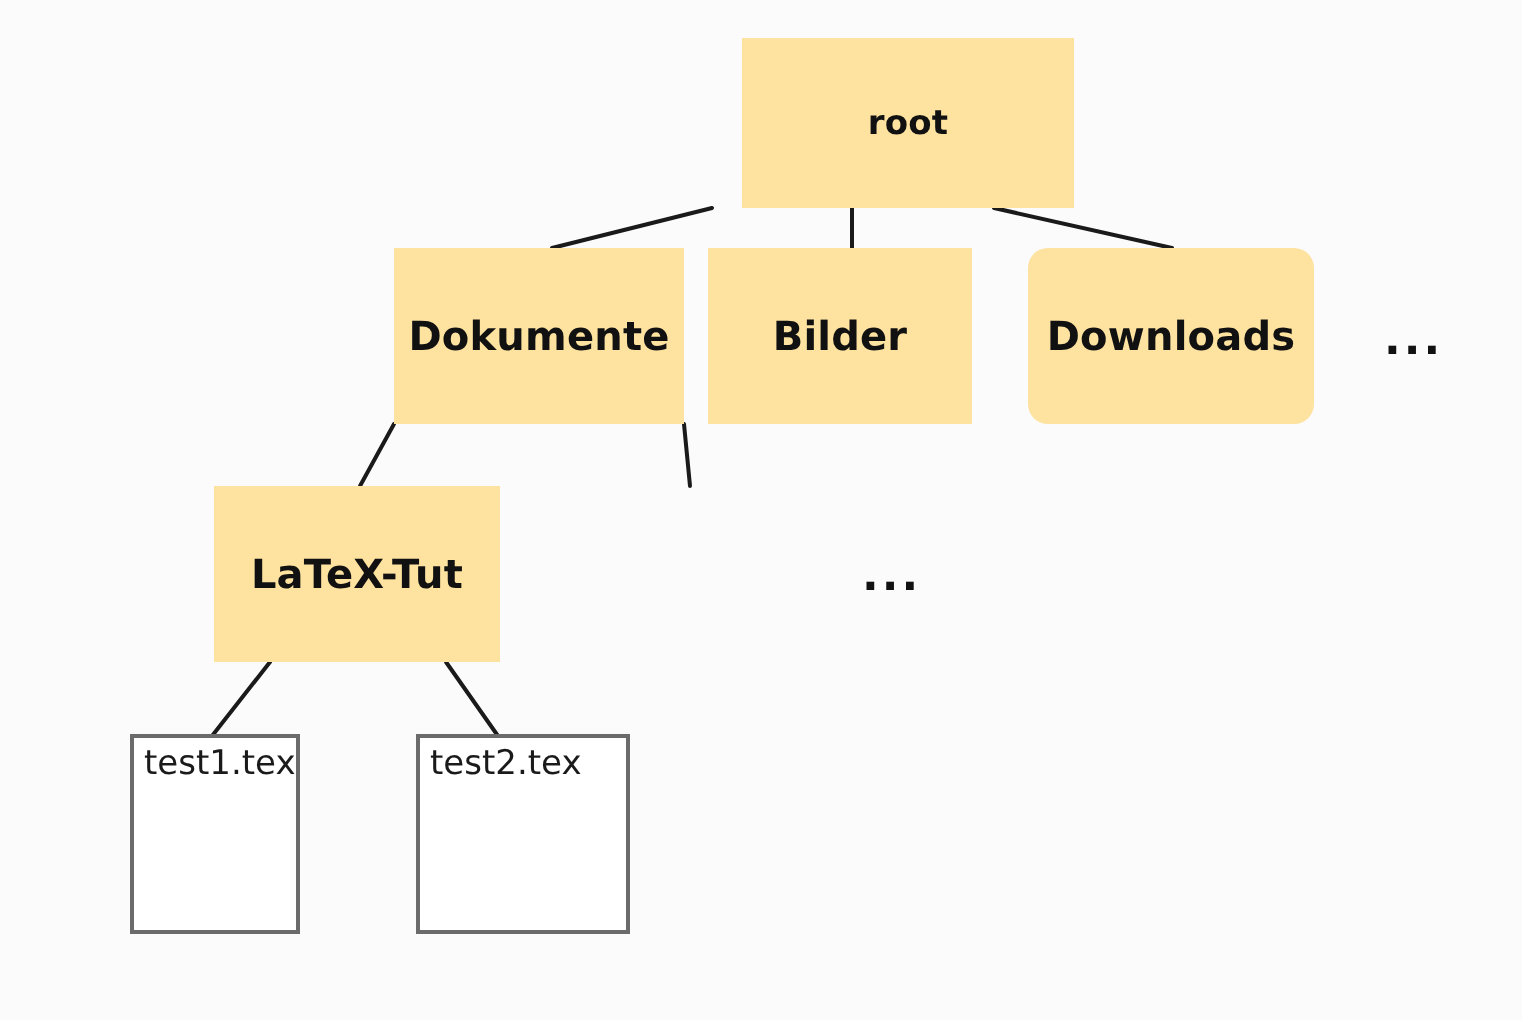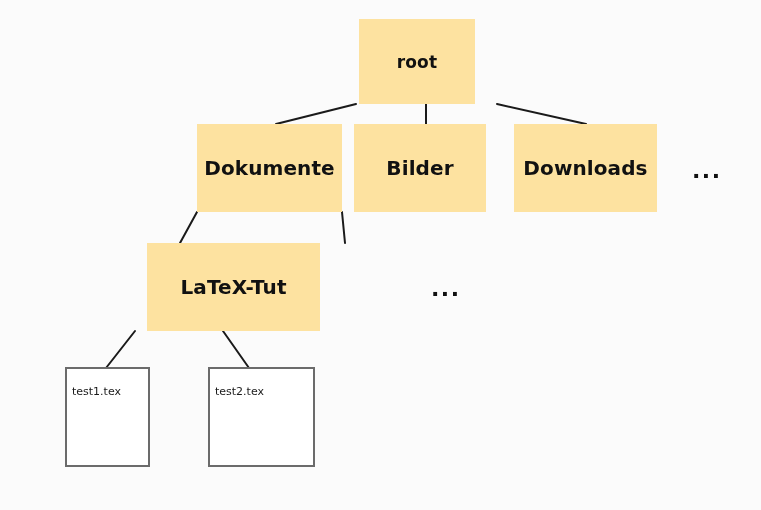--- a/index.html
+++ b/index.html
@@ -43,23 +43,23 @@
   }
   .folder.root-node {
     font-size: 17px;
   }
   .file {
     background: #ffffff;
     border: 2px solid #6b6b6b;
     align-items: flex-start;
     justify-content: flex-start;
     font-weight: normal;
-    font-size: 11px;
+    font-size: 17px;
     color: #1a1a1a;
-    padding: 16px 0 0 5px;
+    padding: 3px 0 0 5px;
   }
   .ellipsis {
     position: absolute;
     font-size: 22px;
     font-weight: bold;
     color: #111111;
     line-height: 1;
     letter-spacing: 1.5px;
     z-index: 2;
   }
@@ -74,39 +74,39 @@
       <line x1="356" y1="104" x2="276" y2="124"></line>
       <line x1="426" y1="104" x2="426" y2="124"></line>
       <line x1="497" y1="104" x2="586" y2="124"></line>
       <line x1="197" y1="212" x2="180" y2="243"></line>
       <line x1="342" y1="212" x2="345" y2="243"></line>
       <line x1="135" y1="331" x2="106" y2="368"></line>
       <line x1="223" y1="331" x2="249" y2="368"></line>
     </g>
   </svg>
 
-  <div class="node folder root-node" style="left:359px; top:19px; width:116px; height:85px;">
+  <div class="node folder root-node" style="left:371px; top:19px; width:166px; height:85px;">
     <span>root</span>
   </div>
 
   <div class="node folder" style="left:197px; top:124px; width:145px; height:88px;">
     <span>Dokumente</span>
   </div>
 
   <div class="node folder" style="left:354px; top:124px; width:132px; height:88px;">
     <span>Bilder</span>
   </div>
 
-  <div class="node folder" style="left:514px; top:124px; width:143px; height:88px;">
+  <div class="node folder" style="left:514px; top:124px; width:143px; height:88px;border-radius:10px;">
     <span>Downloads</span>
   </div>
 
   <div class="ellipsis" style="left:692px; top:160px;">...</div>
 
-  <div class="node folder" style="left:107px; top:243px; width:173px; height:88px;margin-left:40px;">
+  <div class="node folder" style="left:107px; top:243px; width:143px; height:88px;">
     <span>LaTeX-Tut</span>
   </div>
 
 
   <div class="ellipsis" style="left:431px; top:278px;">...</div>
 
   <div class="node file" style="left:65px; top:367px; width:85px; height:100px;">
     <span>test1.tex</span>
   </div>
 

